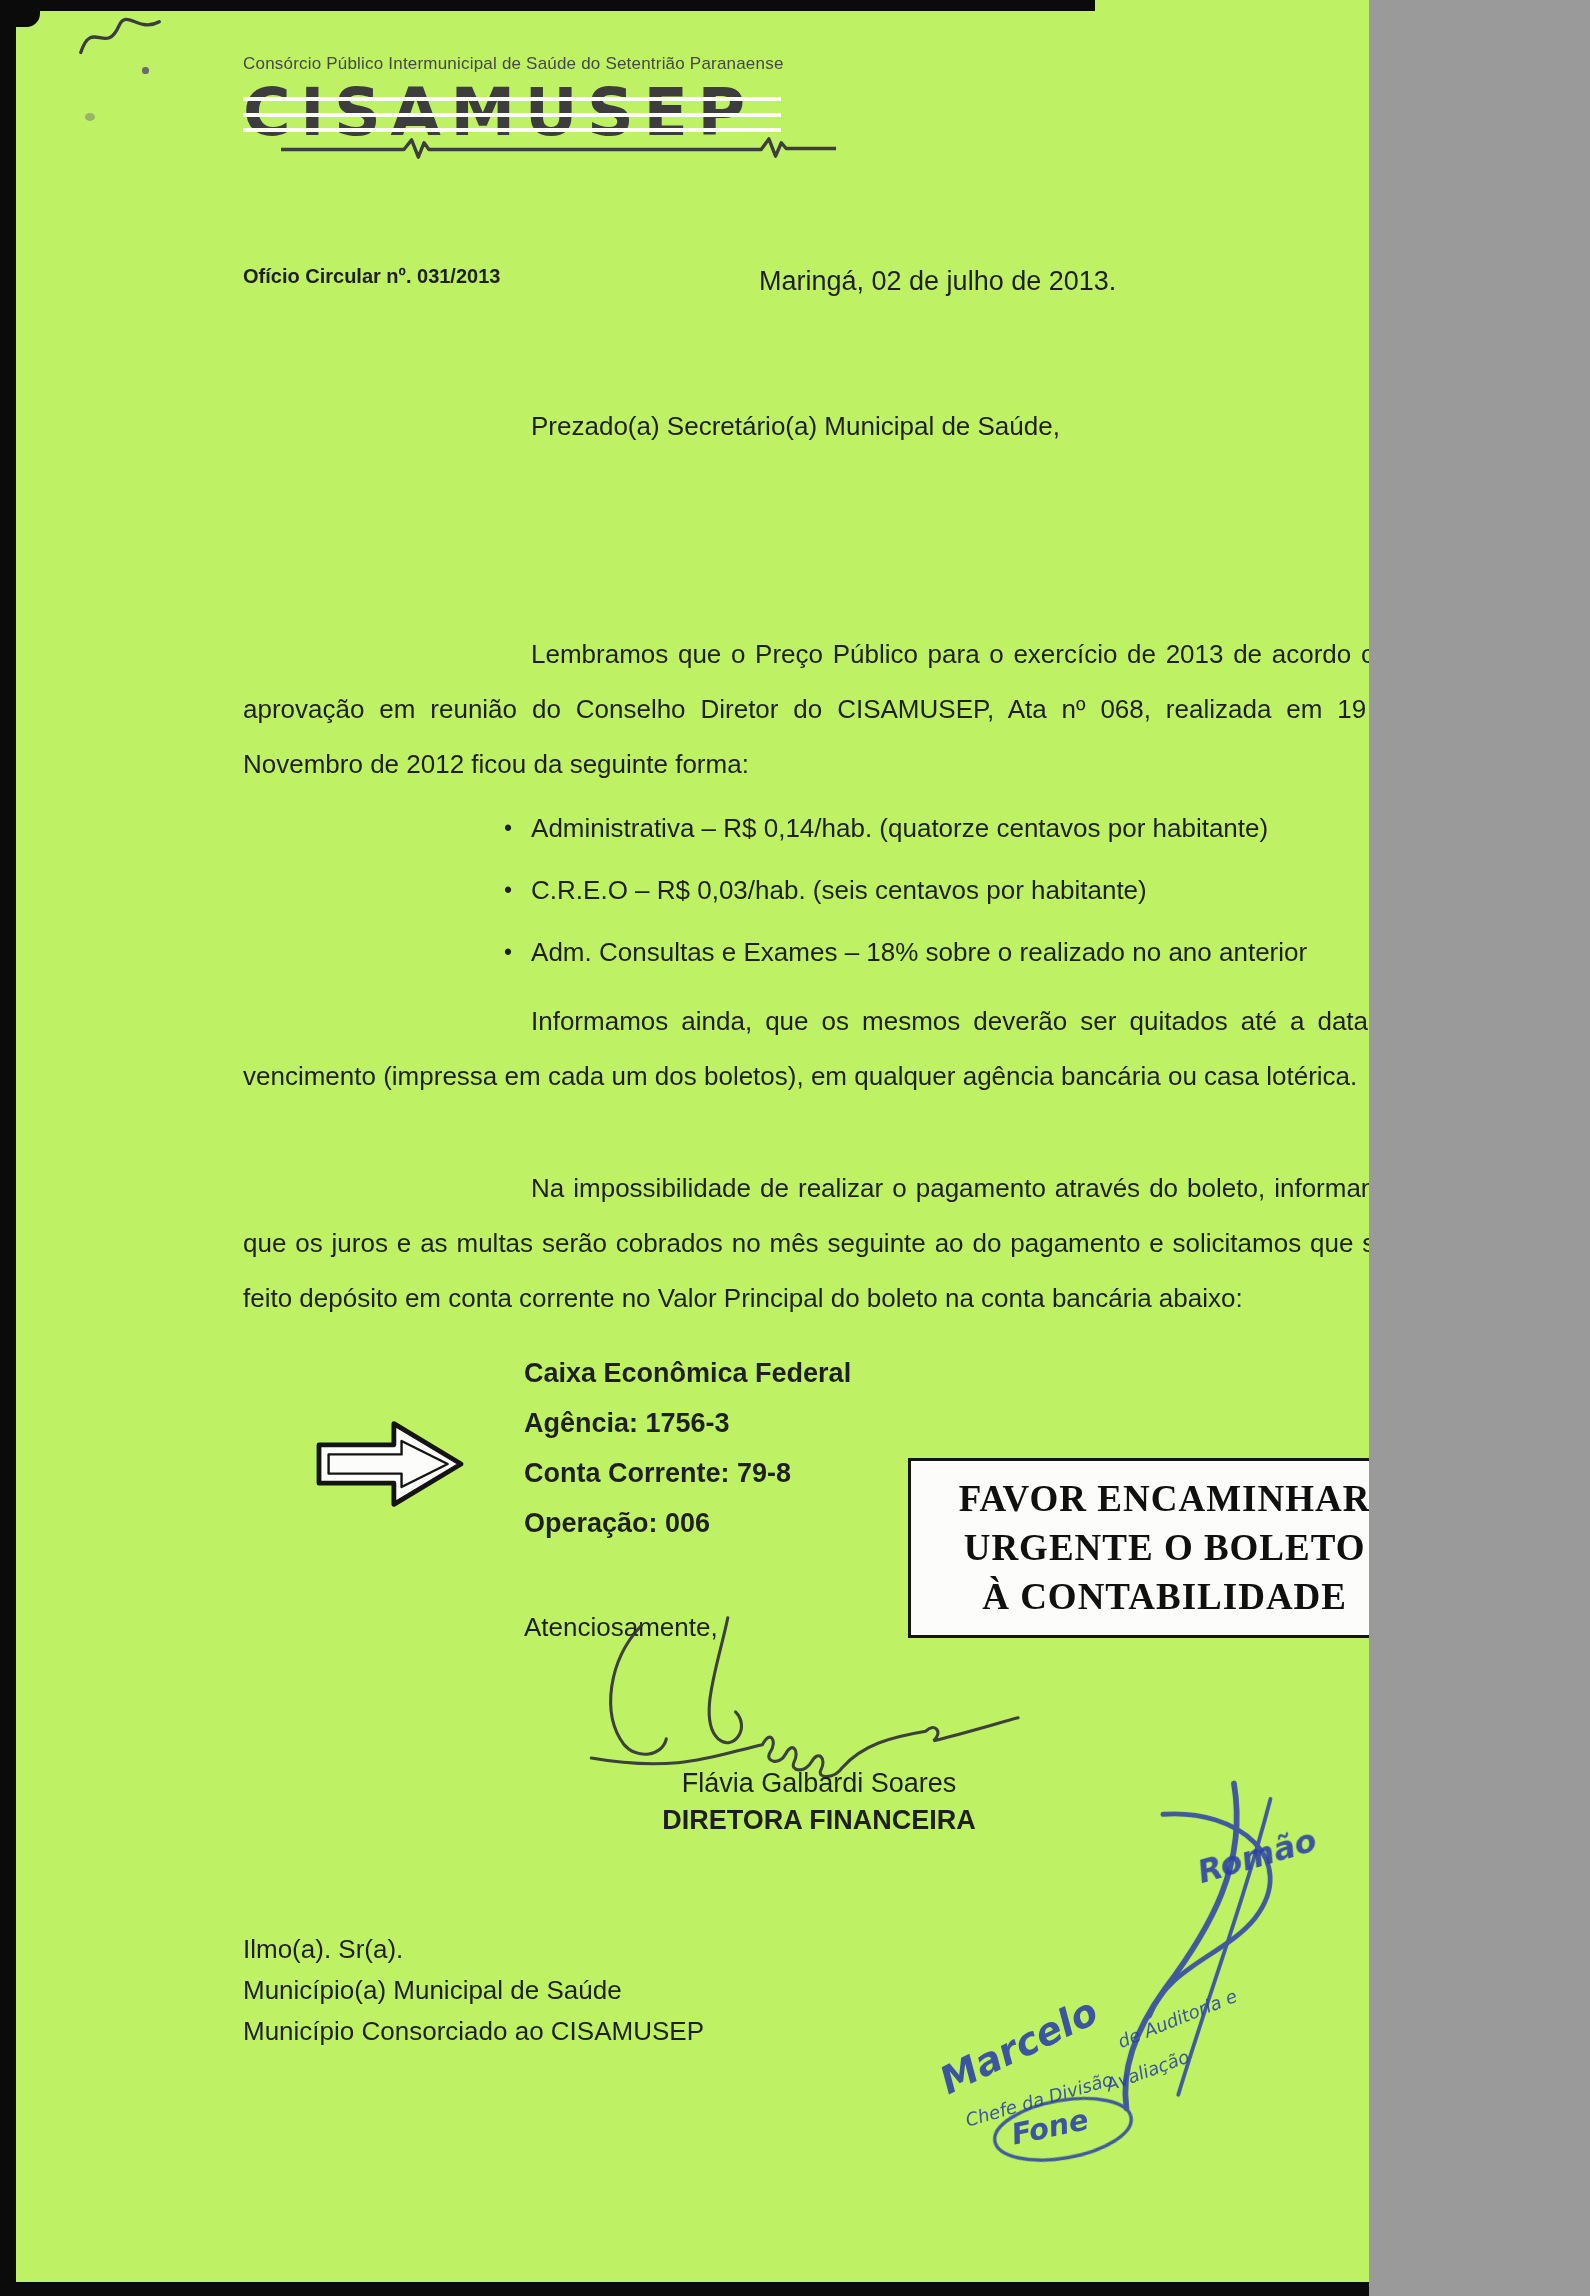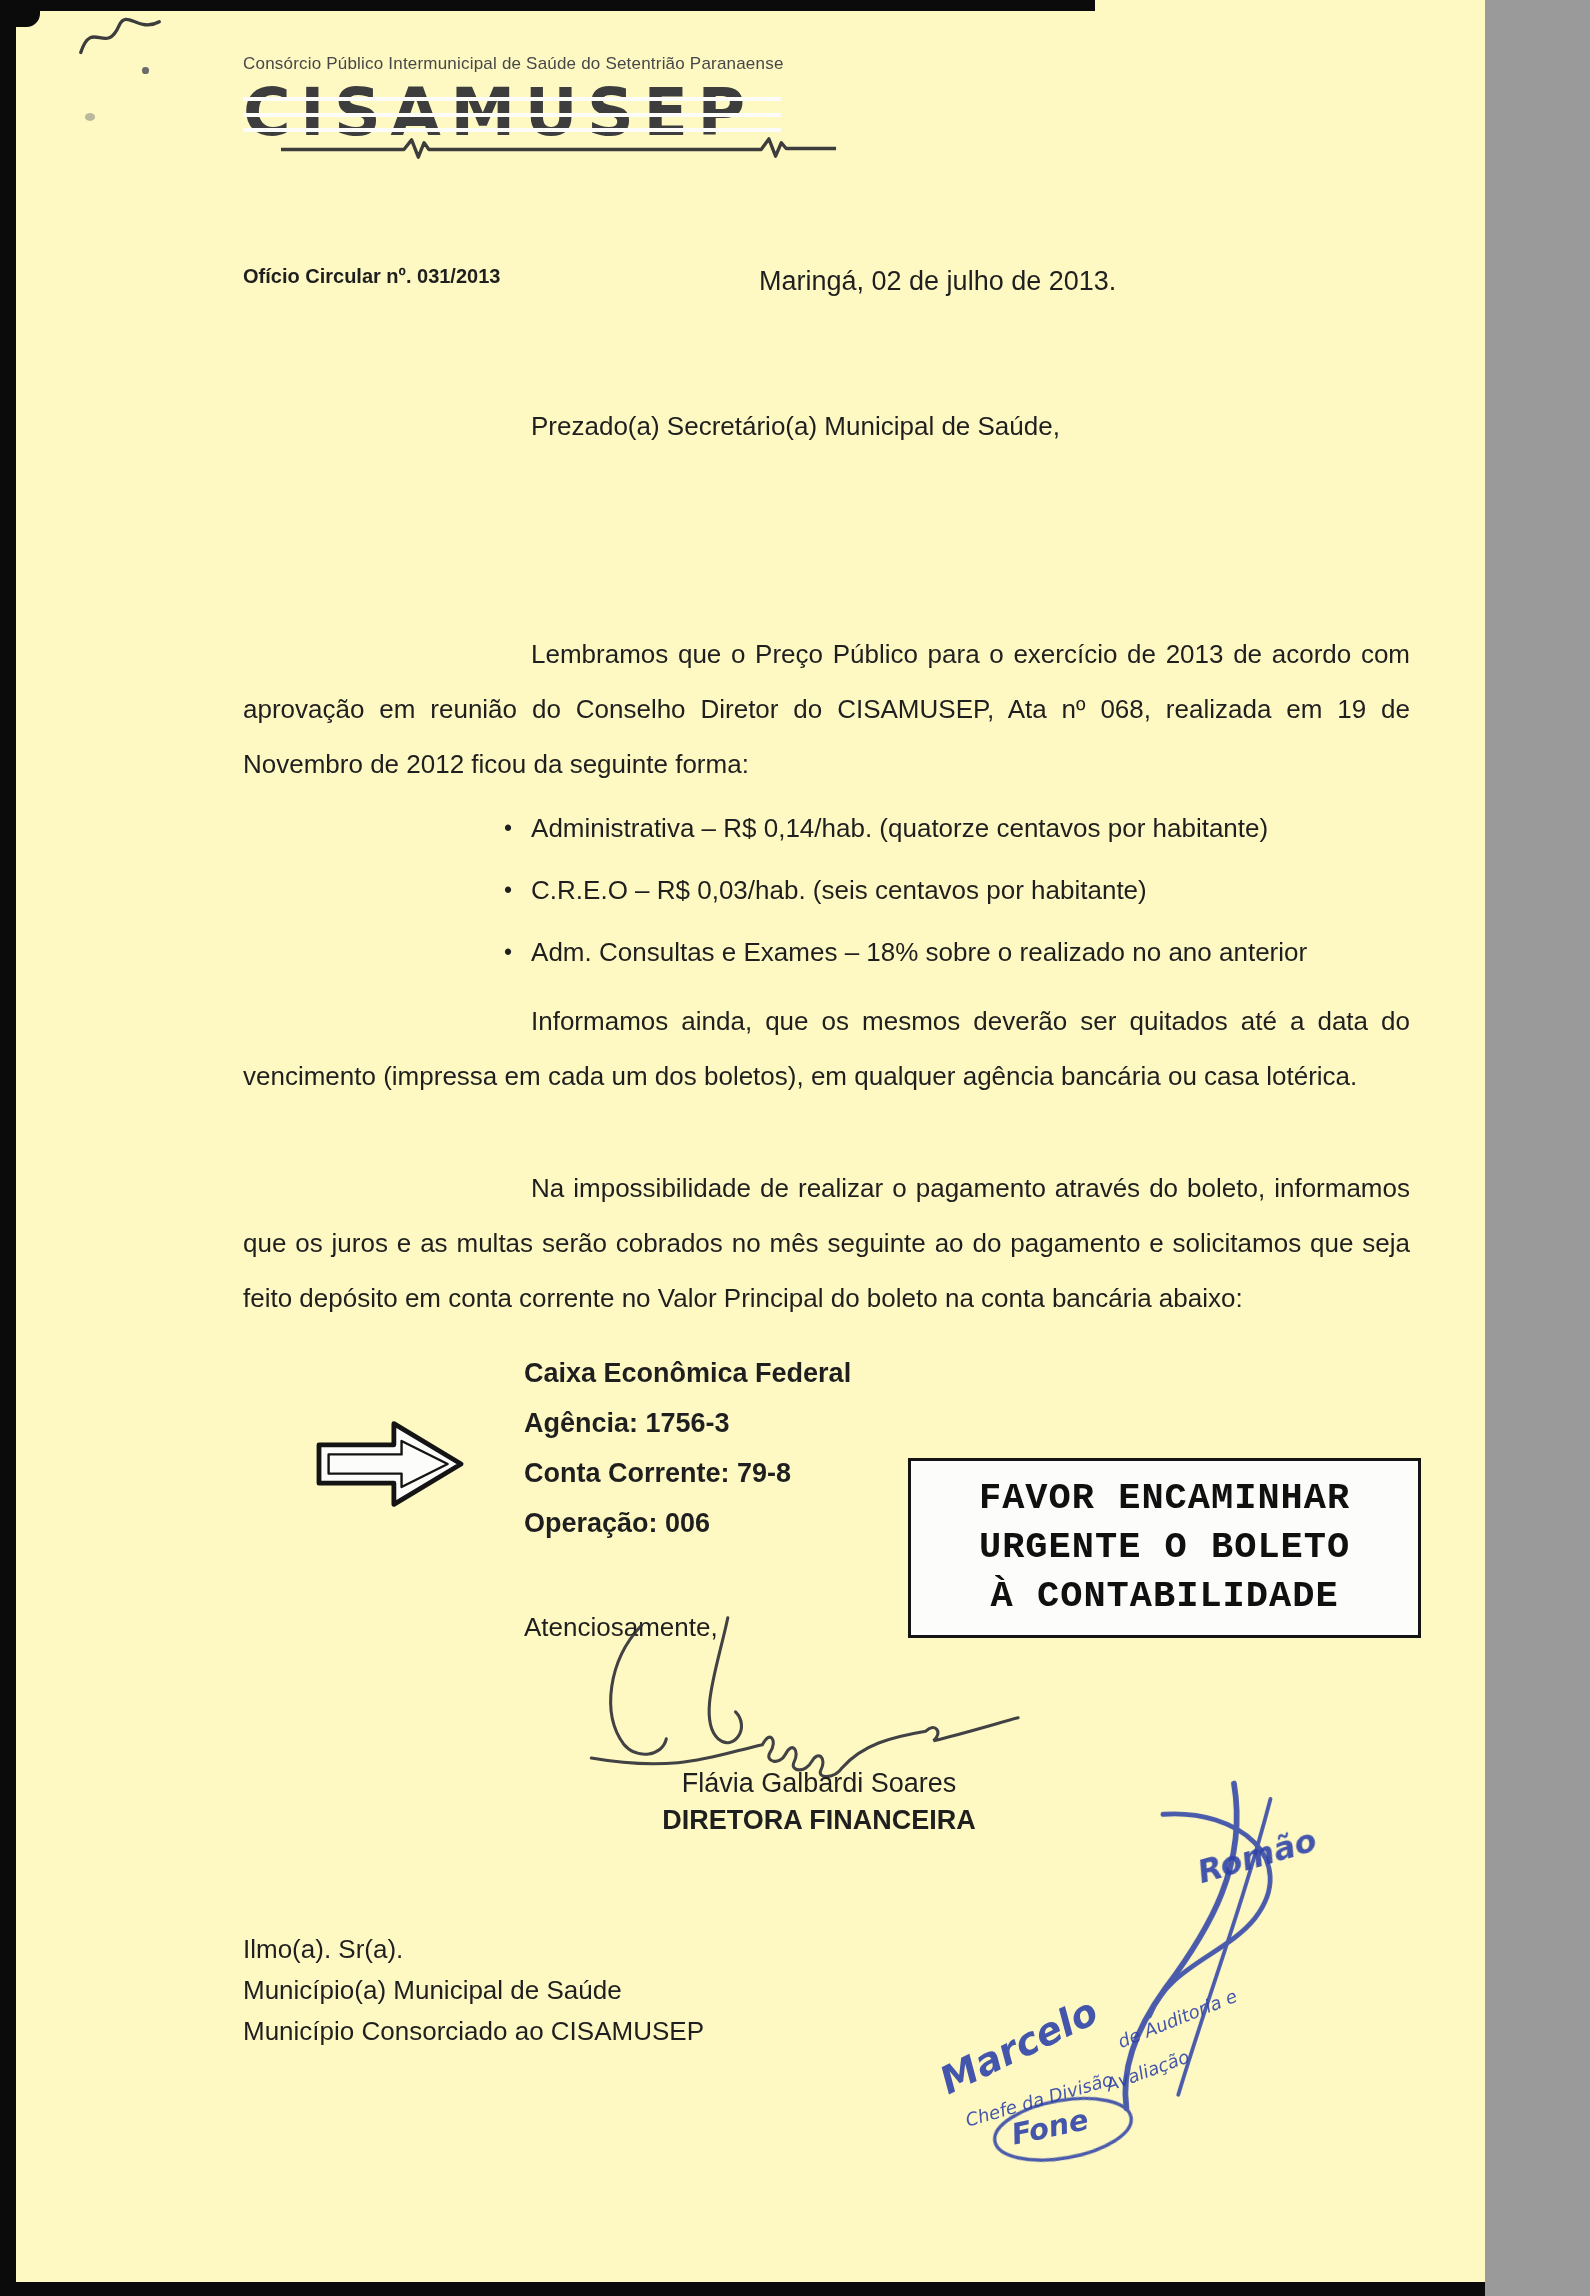--- a/index.html
+++ b/index.html
@@ -2,22 +2,22 @@
 <html style="--ink: #1f1f1f; --stamp-blue: #2b3fa8;"><head>
 <meta charset="utf-8">
 <style>
   :root{
     --ink:#1f1f1f;
     --stamp-blue:#2b3fa8;
   }
   html,body{margin:0;padding:0;background:#9a9a9a;}
   .page{
     position:relative;
-    width:1485px;height:2296px;
-    background:#fef9c3;
+    width:1369px;height:2296px;
+    background:#bef264;
     overflow:hidden;
     font-family:"Liberation Sans", sans-serif;
     color:var(--ink);
   }
   
   .edge-left{position:absolute;left:0;top:0;width:16.3px;height:100%;background:#0b0b0b;}
   .edge-top{position:absolute;left:0;top:0;width:1095px;height:10.6px;background:#0b0b0b;}
   .edge-bottom{position:absolute;left:0;bottom:0;width:100%;height:14.4px;background:#0b0b0b;}
   .corner-smudge{position:absolute;left:0;top:0;width:40px;height:27px;background:#0b0b0b;border-bottom-right-radius:13.4px;}
   .speck{position:absolute;background:#6b6b6b;border-radius:50%;}
@@ -57,21 +57,21 @@
 
   .bank{position:absolute;left:524px;top:1348px;font-size:27px;font-weight:bold;line-height:50px;}
 
   .big-arrow{position:absolute;left:315px;top:1416px;}
 
   .urgent-box{
     position:absolute;left:908px;top:1458px;width:488px;
     border:3.8px solid #141414;
     padding:13.4px 9.6px;
     text-align:center;
-    font-family:Liberation Mono, monospace;
+    font-family:Liberation Serif, serif;
     font-weight:bold;font-size:37px;line-height:49px;letter-spacing:1px;
     color:#101010;
     background:#fcfcfa;
   }
 
   .closing{position:absolute;left:524px;top:1612px;font-size:26px;}
 
   .signature-svg{position:absolute;left:574px;top:1612px;}
   .signatory{position:absolute;left:603px;top:1768px;width:432px;text-align:center;}
   .signatory .name{font-size:27px;}

